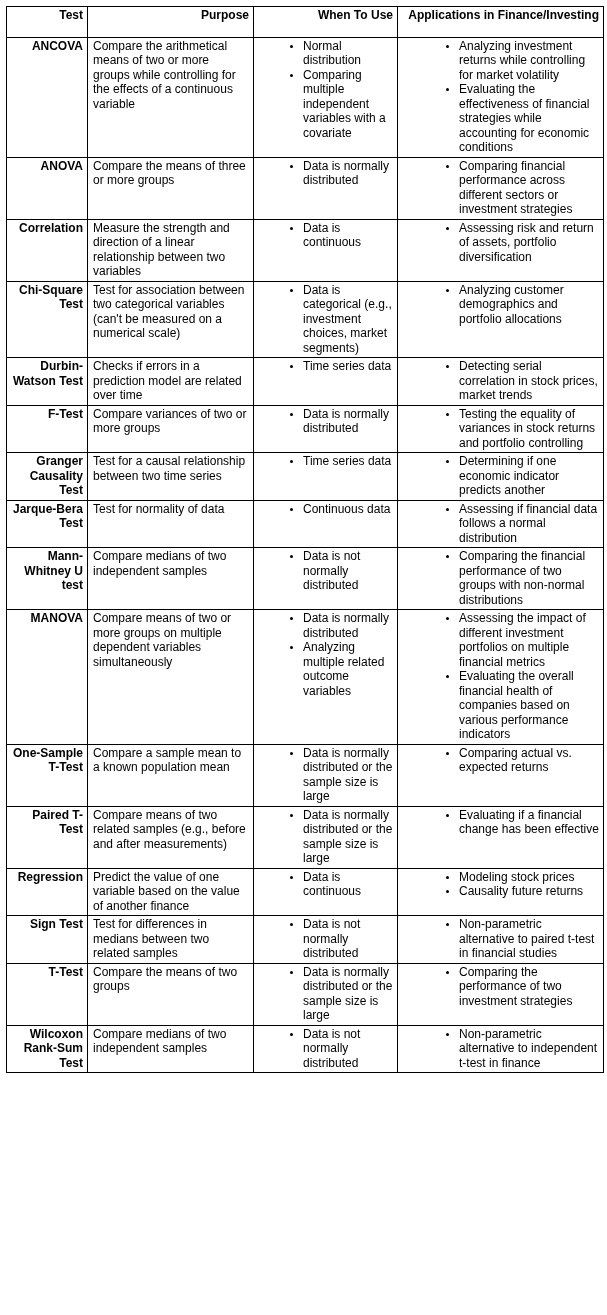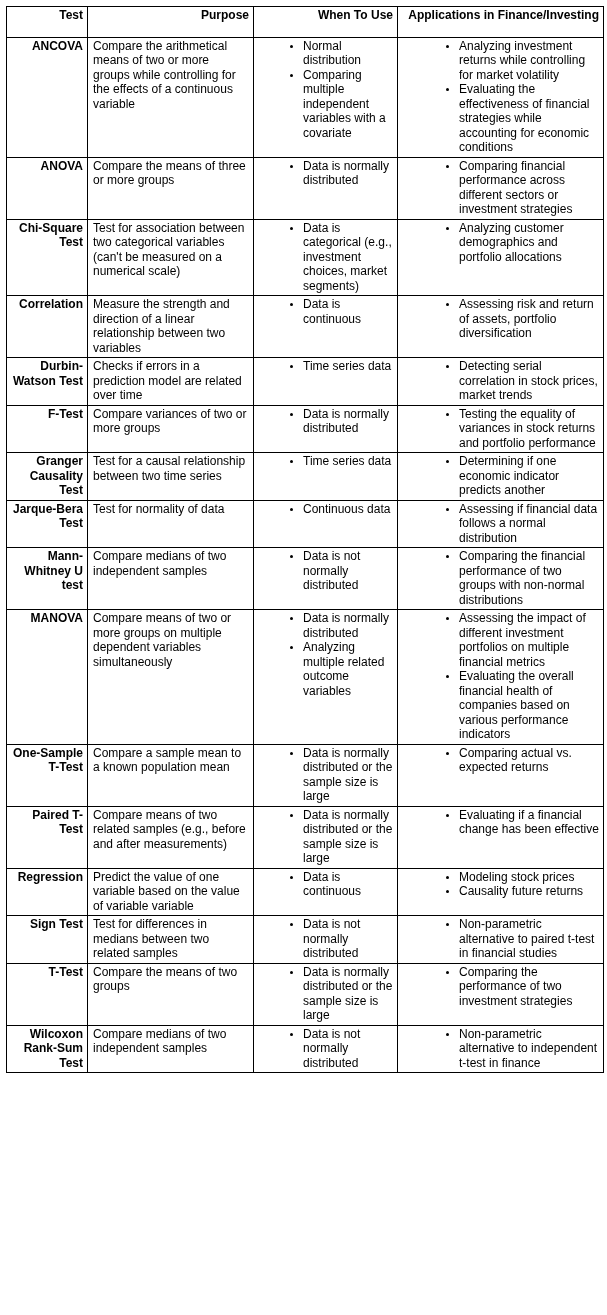--- a/index.html
+++ b/index.html
@@ -99,48 +99,48 @@
             <li>Data is normally distributed</li>
           </ul>
         </td>
         <td class="apps-cell">
           <ul>
             <li>Comparing financial performance across different sectors or investment strategies</li>
           </ul>
         </td>
       </tr>
       <tr>
+        <td class="test-cell">Correlation</td>
+        <td class="purpose-cell">Measure the strength and direction of a linear relationship between two variables</td>
+        <td class="when-cell">
+          <ul>
+            <li>Data is continuous</li>
+          </ul>
+        </td>
+        <td class="apps-cell">
+          <ul>
+            <li>Assessing risk and return of assets, portfolio diversification</li>
+          </ul>
+        </td>
+      </tr>
+      <tr>
         <td class="test-cell">Chi-Square Test</td>
         <td class="purpose-cell">Test for association between two categorical variables (can't be measured on a numerical scale)</td>
         <td class="when-cell">
           <ul>
             <li>Data is categorical (e.g., investment choices, market segments)</li>
           </ul>
         </td>
         <td class="apps-cell">
           <ul>
             <li>Analyzing customer demographics and portfolio allocations</li>
           </ul>
         </td>
       </tr>
       <tr>
-        <td class="test-cell">Correlation</td>
-        <td class="purpose-cell">Measure the strength and direction of a linear relationship between two variables</td>
-        <td class="when-cell">
-          <ul>
-            <li>Data is continuous</li>
-          </ul>
-        </td>
-        <td class="apps-cell">
-          <ul>
-            <li>Assessing risk and return of assets, portfolio diversification</li>
-          </ul>
-        </td>
-      </tr>
-      <tr>
         <td class="test-cell">Durbin-Watson Test</td>
         <td class="purpose-cell">Checks if errors in a prediction model are related over time</td>
         <td class="when-cell">
           <ul>
             <li>Time series data</li>
           </ul>
         </td>
         <td class="apps-cell">
           <ul>
             <li>Detecting serial correlation in stock prices, market trends</li>
@@ -150,21 +150,21 @@
       <tr>
         <td class="test-cell">F-Test</td>
         <td class="purpose-cell">Compare variances of two or more groups</td>
         <td class="when-cell">
           <ul>
             <li>Data is normally distributed</li>
           </ul>
         </td>
         <td class="apps-cell">
           <ul>
-            <li>Testing the equality of variances in stock returns and portfolio performance</li>
+            <li>Testing the equality of variances in stock returns and portfolio controlling</li>
           </ul>
         </td>
       </tr>
       <tr>
         <td class="test-cell">Granger Causality Test</td>
         <td class="purpose-cell">Test for a causal relationship between two time series</td>
         <td class="when-cell">
           <ul>
             <li>Time series data</li>
           </ul>
@@ -242,21 +242,21 @@
           </ul>
         </td>
         <td class="apps-cell">
           <ul>
             <li>Evaluating if a financial change has been effective</li>
           </ul>
         </td>
       </tr>
       <tr>
         <td class="test-cell">Regression</td>
-        <td class="purpose-cell">Predict the value of one variable based on the value of variable variable</td>
+        <td class="purpose-cell">Predict the value of one variable based on the value of another finance</td>
         <td class="when-cell">
           <ul>
             <li>Data is continuous</li>
           </ul>
         </td>
         <td class="apps-cell">
           <ul>
             <li>Modeling stock prices</li>
             <li>Causality future returns</li>
           </ul>

